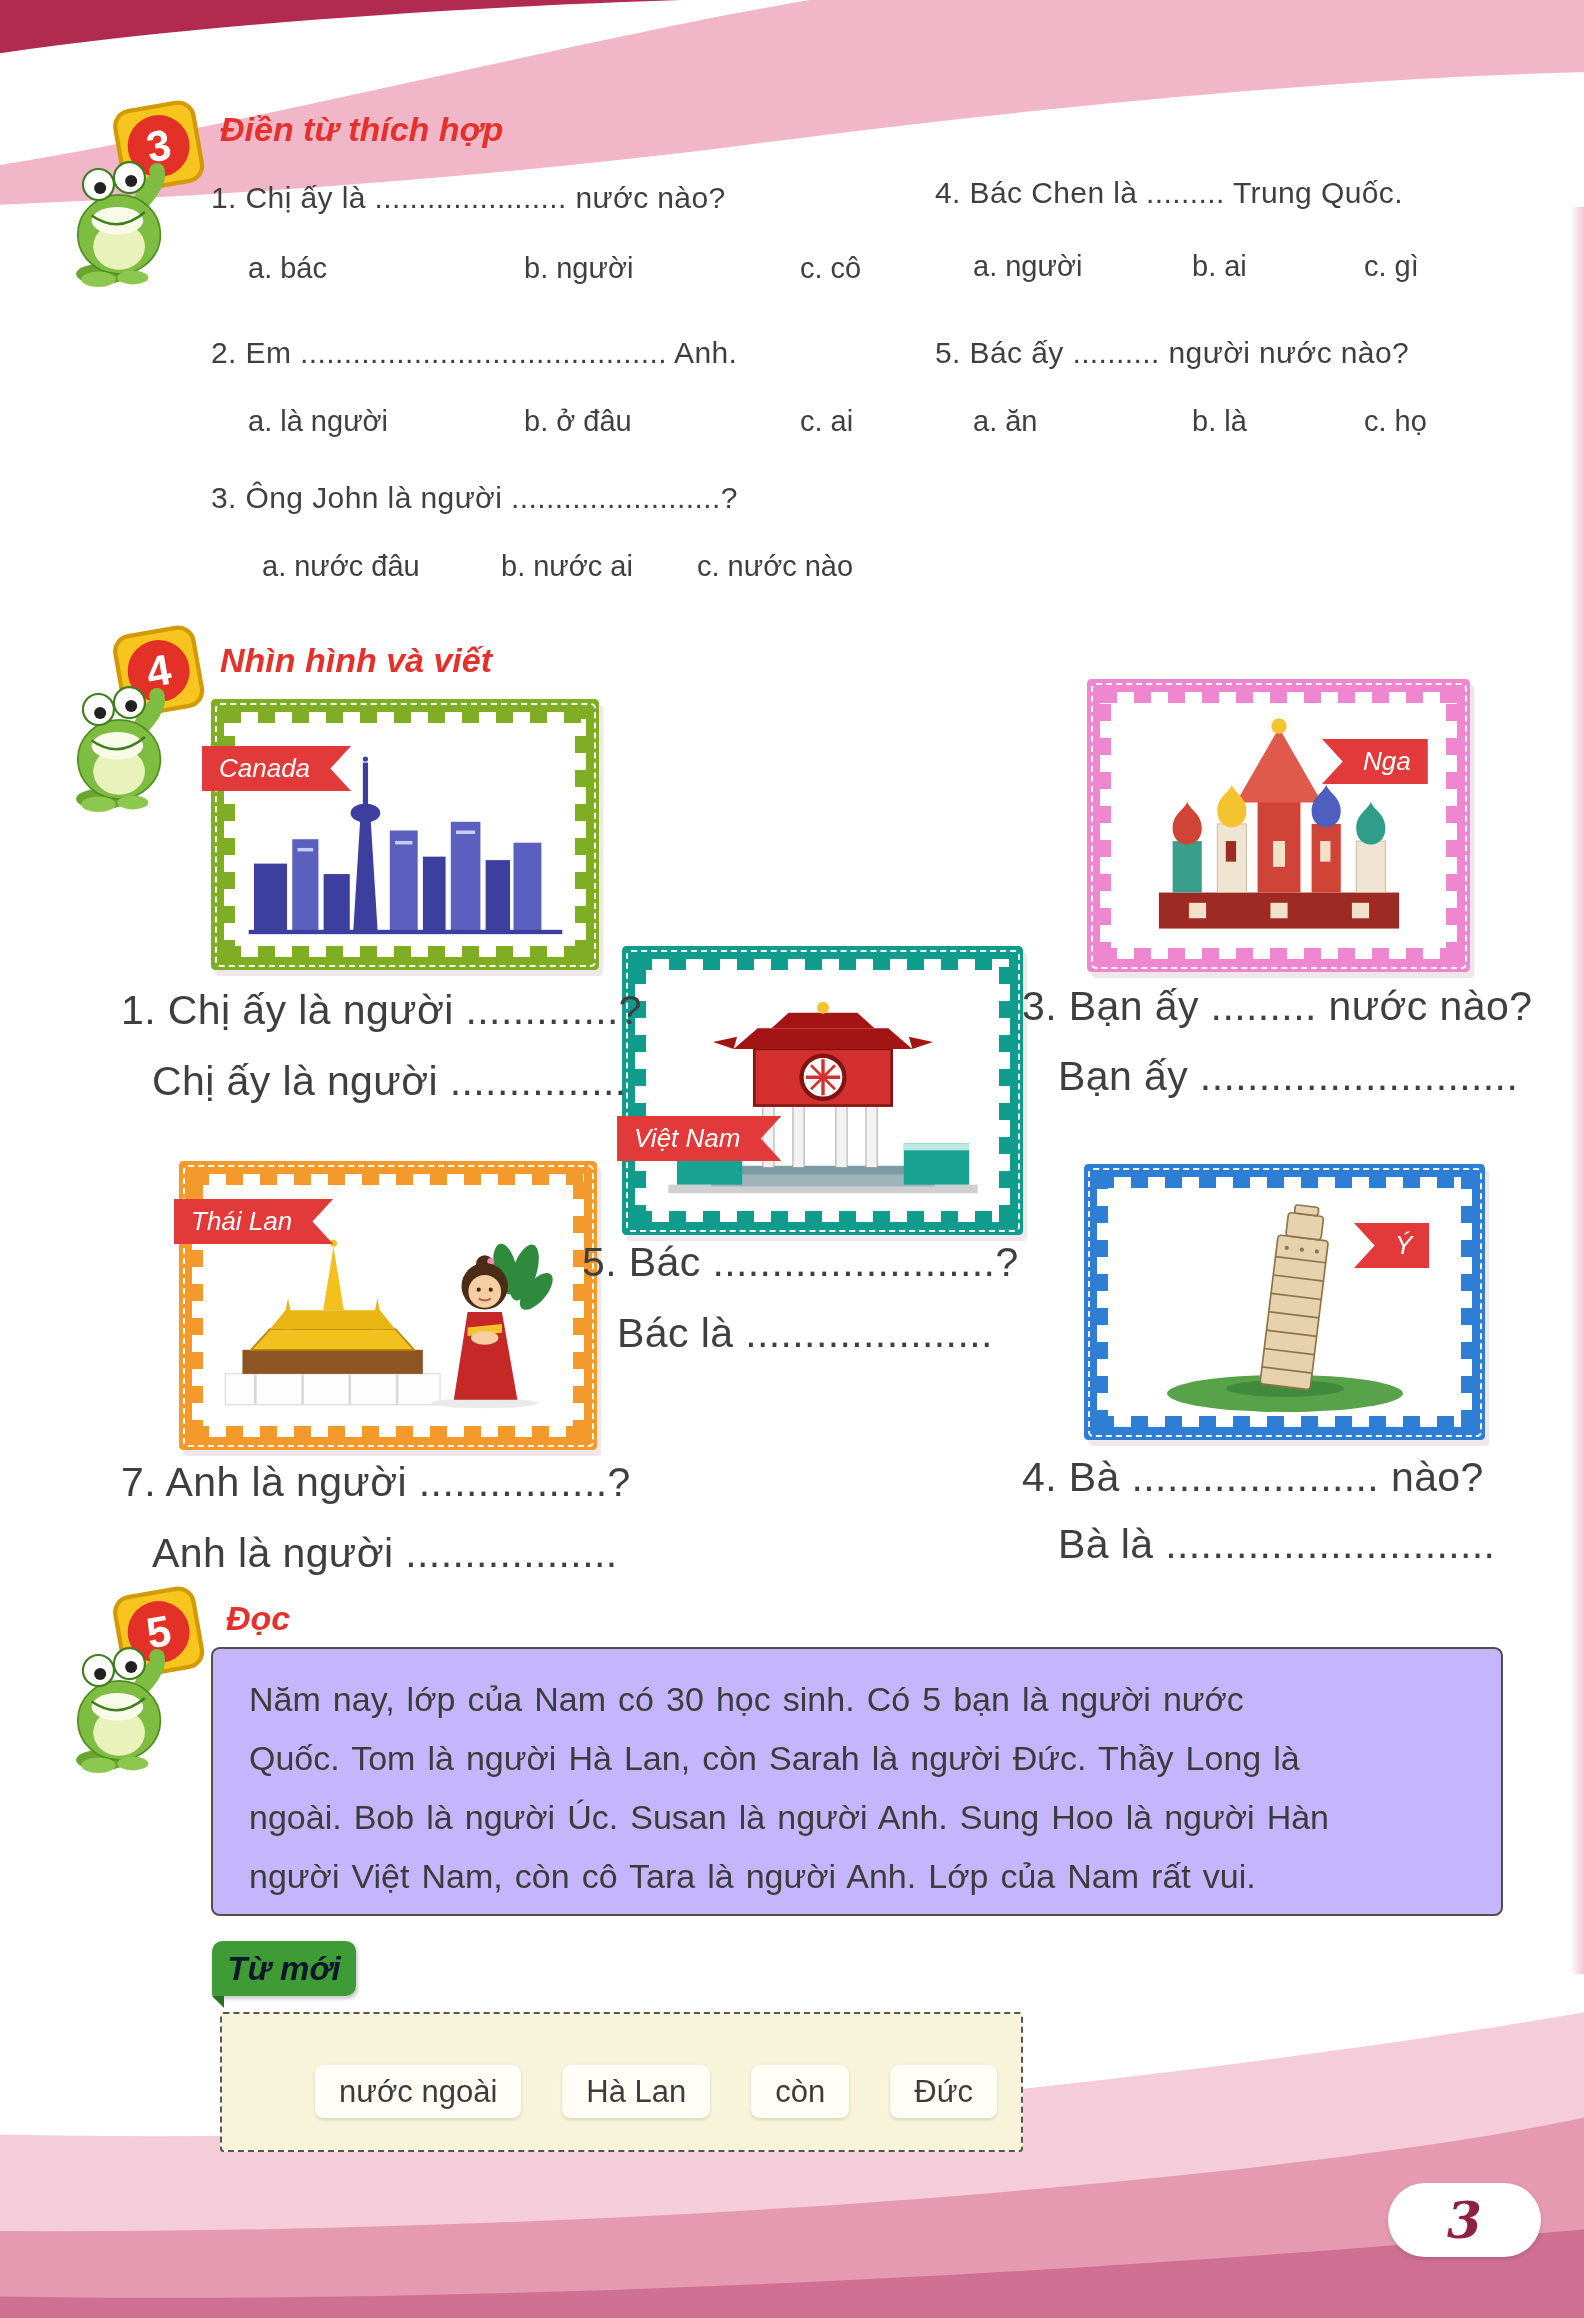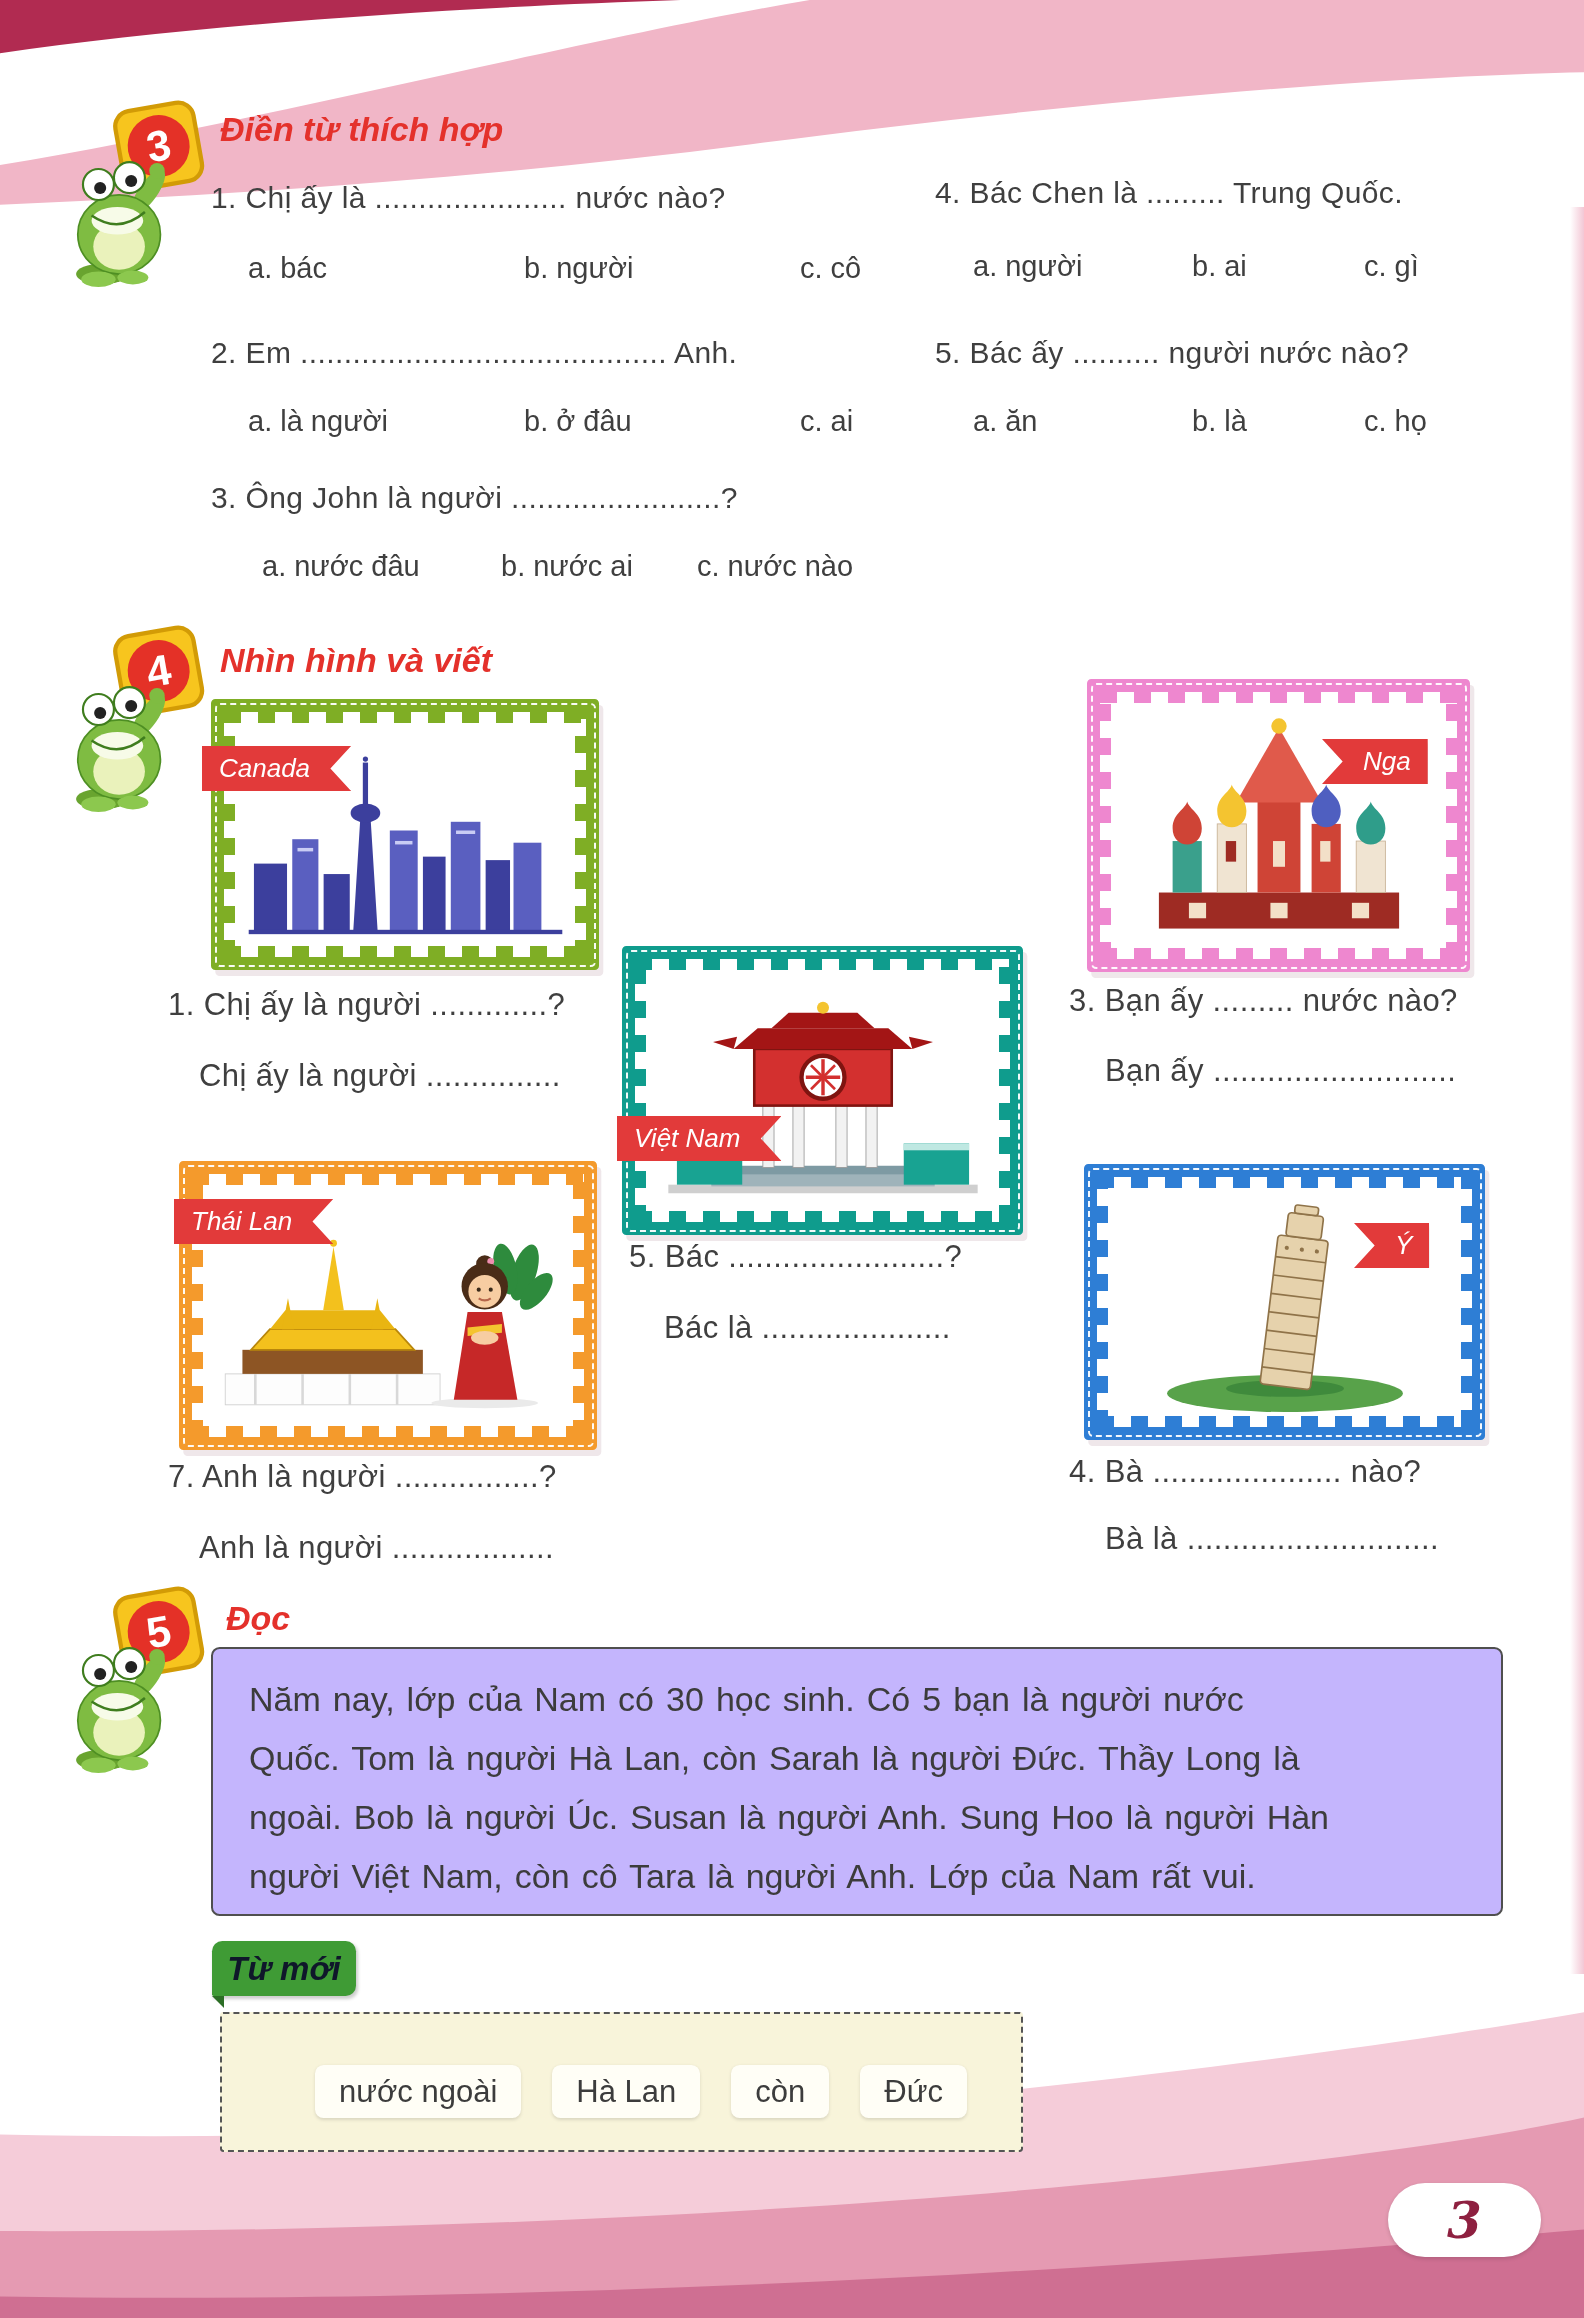--- a/index.html
+++ b/index.html
@@ -8,21 +8,21 @@
     font-family:"Liberation Sans",sans-serif;color:#3f3f3f;
   }
   .bg{position:absolute;left:0;pointer-events:none;}
   .edge-right{position:absolute;right:0;top:207px;bottom:345px;width:15.5px;
     background:linear-gradient(to left,#f2c3d2,rgba(255,255,255,0));}
   .ex-title{position:absolute;font-size:34px;font-weight:bold;font-style:italic;color:#e4312b;white-space:nowrap;}
   .q{position:absolute;font-size:30px;color:#3f3f3f;white-space:nowrap;letter-spacing:0.4px;text-align:right;}
   .optrow{position:absolute;display:flex;font-size:29px;color:#3f3f3f;white-space:nowrap;}
   .opt{display:inline-block;}
   .w320{width:276px;} .w278{width:239px;} .w228{width:196px;} .w254{width:219px;} .w200{width:172px;}
-  .h4line{position:absolute;font-size:31px;color:#3f3f3f;white-space:nowrap;letter-spacing:0.4px;margin-left:47px;}
+  .h4line{position:absolute;font-size:41px;color:#3f3f3f;white-space:nowrap;letter-spacing:0.4px;}
   .frog{position:absolute;width:151px;height:198px;}
   .frame{position:absolute;background:#ffffff;border:13px solid var(--c);border-radius:4.3px;
     box-shadow:4.3px 6px 0 rgba(120,60,80,.12);}
   .frame::before{content:"";position:absolute;inset:0;pointer-events:none;
     background:
       repeating-linear-gradient(90deg,var(--c) 0 17px,transparent 17px 34px) left top / 100% 11.2px no-repeat,
       repeating-linear-gradient(90deg,var(--c) 0 17px,transparent 17px 34px) left bottom / 100% 11.2px no-repeat,
       repeating-linear-gradient(0deg,var(--c) 0 17px,transparent 17px 34px) left top / 11.2px 100% no-repeat,
       repeating-linear-gradient(0deg,var(--c) 0 17px,transparent 17px 34px) right top / 11.2px 100% no-repeat;}
   .frame::after{content:"";position:absolute;inset:-9.5px;border:2.6px dashed rgba(255,255,255,.95);border-radius:5.2px;pointer-events:none;}
@@ -34,21 +34,21 @@
   .read-box{position:absolute;left:211px;top:1647px;width:1292px;height:269px;background:#c4b5fd;
     border:2.6px solid #4f4f4f;border-radius:8.6px;box-sizing:border-box;padding:20.7px 36px;}
   .pline{font-size:34px;line-height:59px;color:#3c3c3c;white-space:nowrap;word-spacing:2.6px;}
   .vocab-ribbon{position:absolute;left:212px;top:1941px;width:144px;height:55px;background:#3f9b35;
     color:#0f172a;font-weight:bold;font-style:italic;font-size:33px;display:flex;align-items:center;justify-content:center;
     border-radius:10.3px 10.3px 10.3px 1.7px;z-index:7;box-shadow:1.7px 2.6px 3.4px rgba(0,0,0,.2);}
   .vocab-ribbon::after{content:"";position:absolute;left:0;bottom:-12px;border:6px solid transparent;
     border-top-color:#2c6e25;border-right-color:#2c6e25;}
   .vocab-box{position:absolute;left:220px;top:2012px;width:799px;height:136px;background:#f8f4da;
     border:2.6px dashed #555555;border-radius:3.4px;z-index:5;}
-  .chips{position:absolute;left:298px;top:2065px;display:flex;gap:31px;z-index:6;padding-left:17px;}
+  .chips{position:absolute;left:298px;top:2065px;display:flex;gap:41px;z-index:6;padding-left:17px;}
   .chip{background:#fffef6;border-radius:8.6px;padding:8.6px 24px;font-size:31px;color:#3c3c3c;
     box-shadow:0 1.7px 3.4px rgba(0,0,0,.12);white-space:nowrap;}
   .page-pill{position:absolute;left:1388px;top:2183px;width:153px;height:74px;background:#ffffff;
     border-radius:40px;display:flex;align-items:center;justify-content:center;z-index:8;
     box-shadow:0 1.7px 4.3px rgba(0,0,0,.15);}
   .page-num{font-family:"DejaVu Serif",serif;font-style:italic;font-weight:bold;font-size:50px;color:#8e2040;}
 </style>
 </head>
 <body>
 

